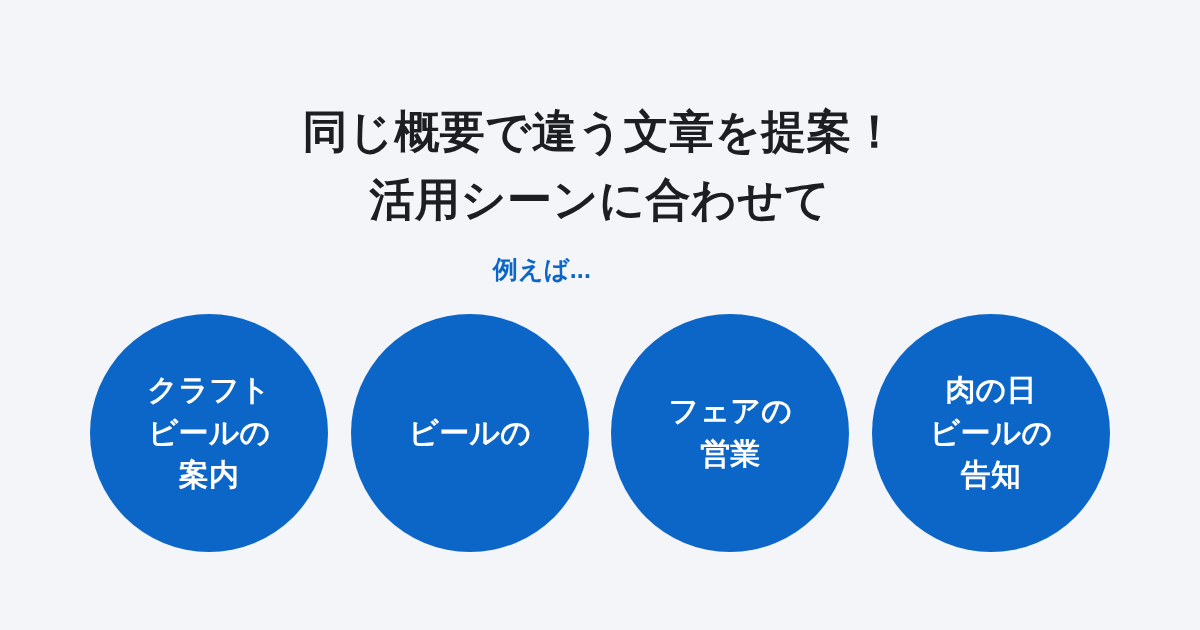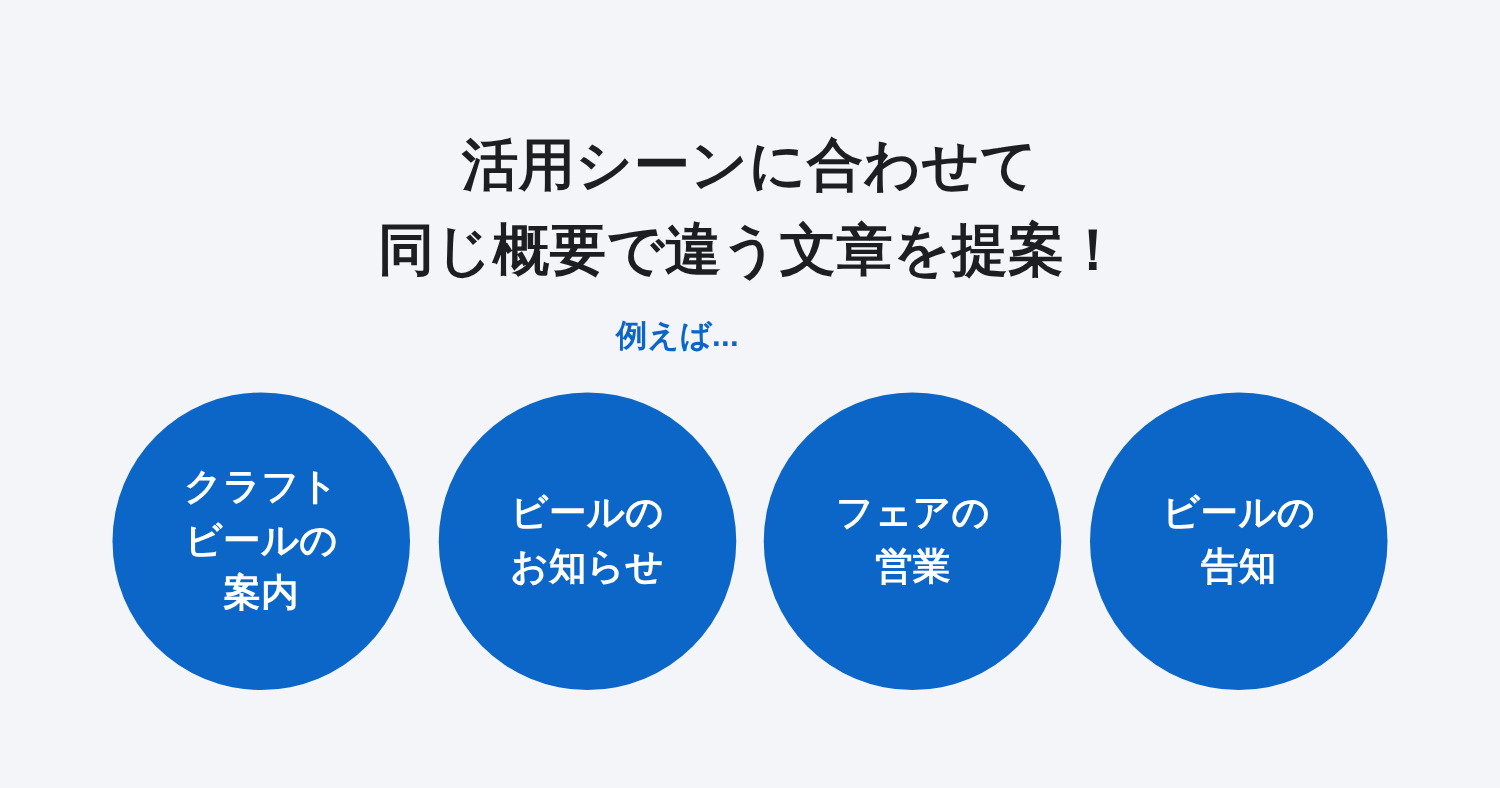--- a/index.html
+++ b/index.html
@@ -97,51 +97,51 @@
     display: block;
     white-space: nowrap;
   }
 </style>
 </head>
 <body>
 
 <div class="slide">
 
   <h1 class="headline">
+    <span class="hl-line">同じ概要で違う文章を提案！</span>
     <span class="hl-line">活用シーンに合わせて</span>
-    <span class="hl-line">同じ概要で違う文章を提案！</span>
   </h1>
 
   <div class="sublabel">例えば...</div>
 
   <div class="circle-row">
 
     <div class="circle">
       <span class="circle-label">
         <span class="cl-line">クラフト</span>
         <span class="cl-line">ビールの</span>
         <span class="cl-line">案内</span>
       </span>
     </div>
 
     <div class="circle">
       <span class="circle-label">
         <span class="cl-line">ビールの</span>
-        <span class="cl-line">お知らせ</span>
       </span>
     </div>
 
     <div class="circle">
       <span class="circle-label">
         <span class="cl-line">フェアの</span>
         <span class="cl-line">営業</span>
       </span>
     </div>
 
     <div class="circle">
       <span class="circle-label">
+        <span class="cl-line">肉の日</span>
         <span class="cl-line">ビールの</span>
         <span class="cl-line">告知</span>
       </span>
     </div>
 
   </div>
 </div>
 
 </body></html>

